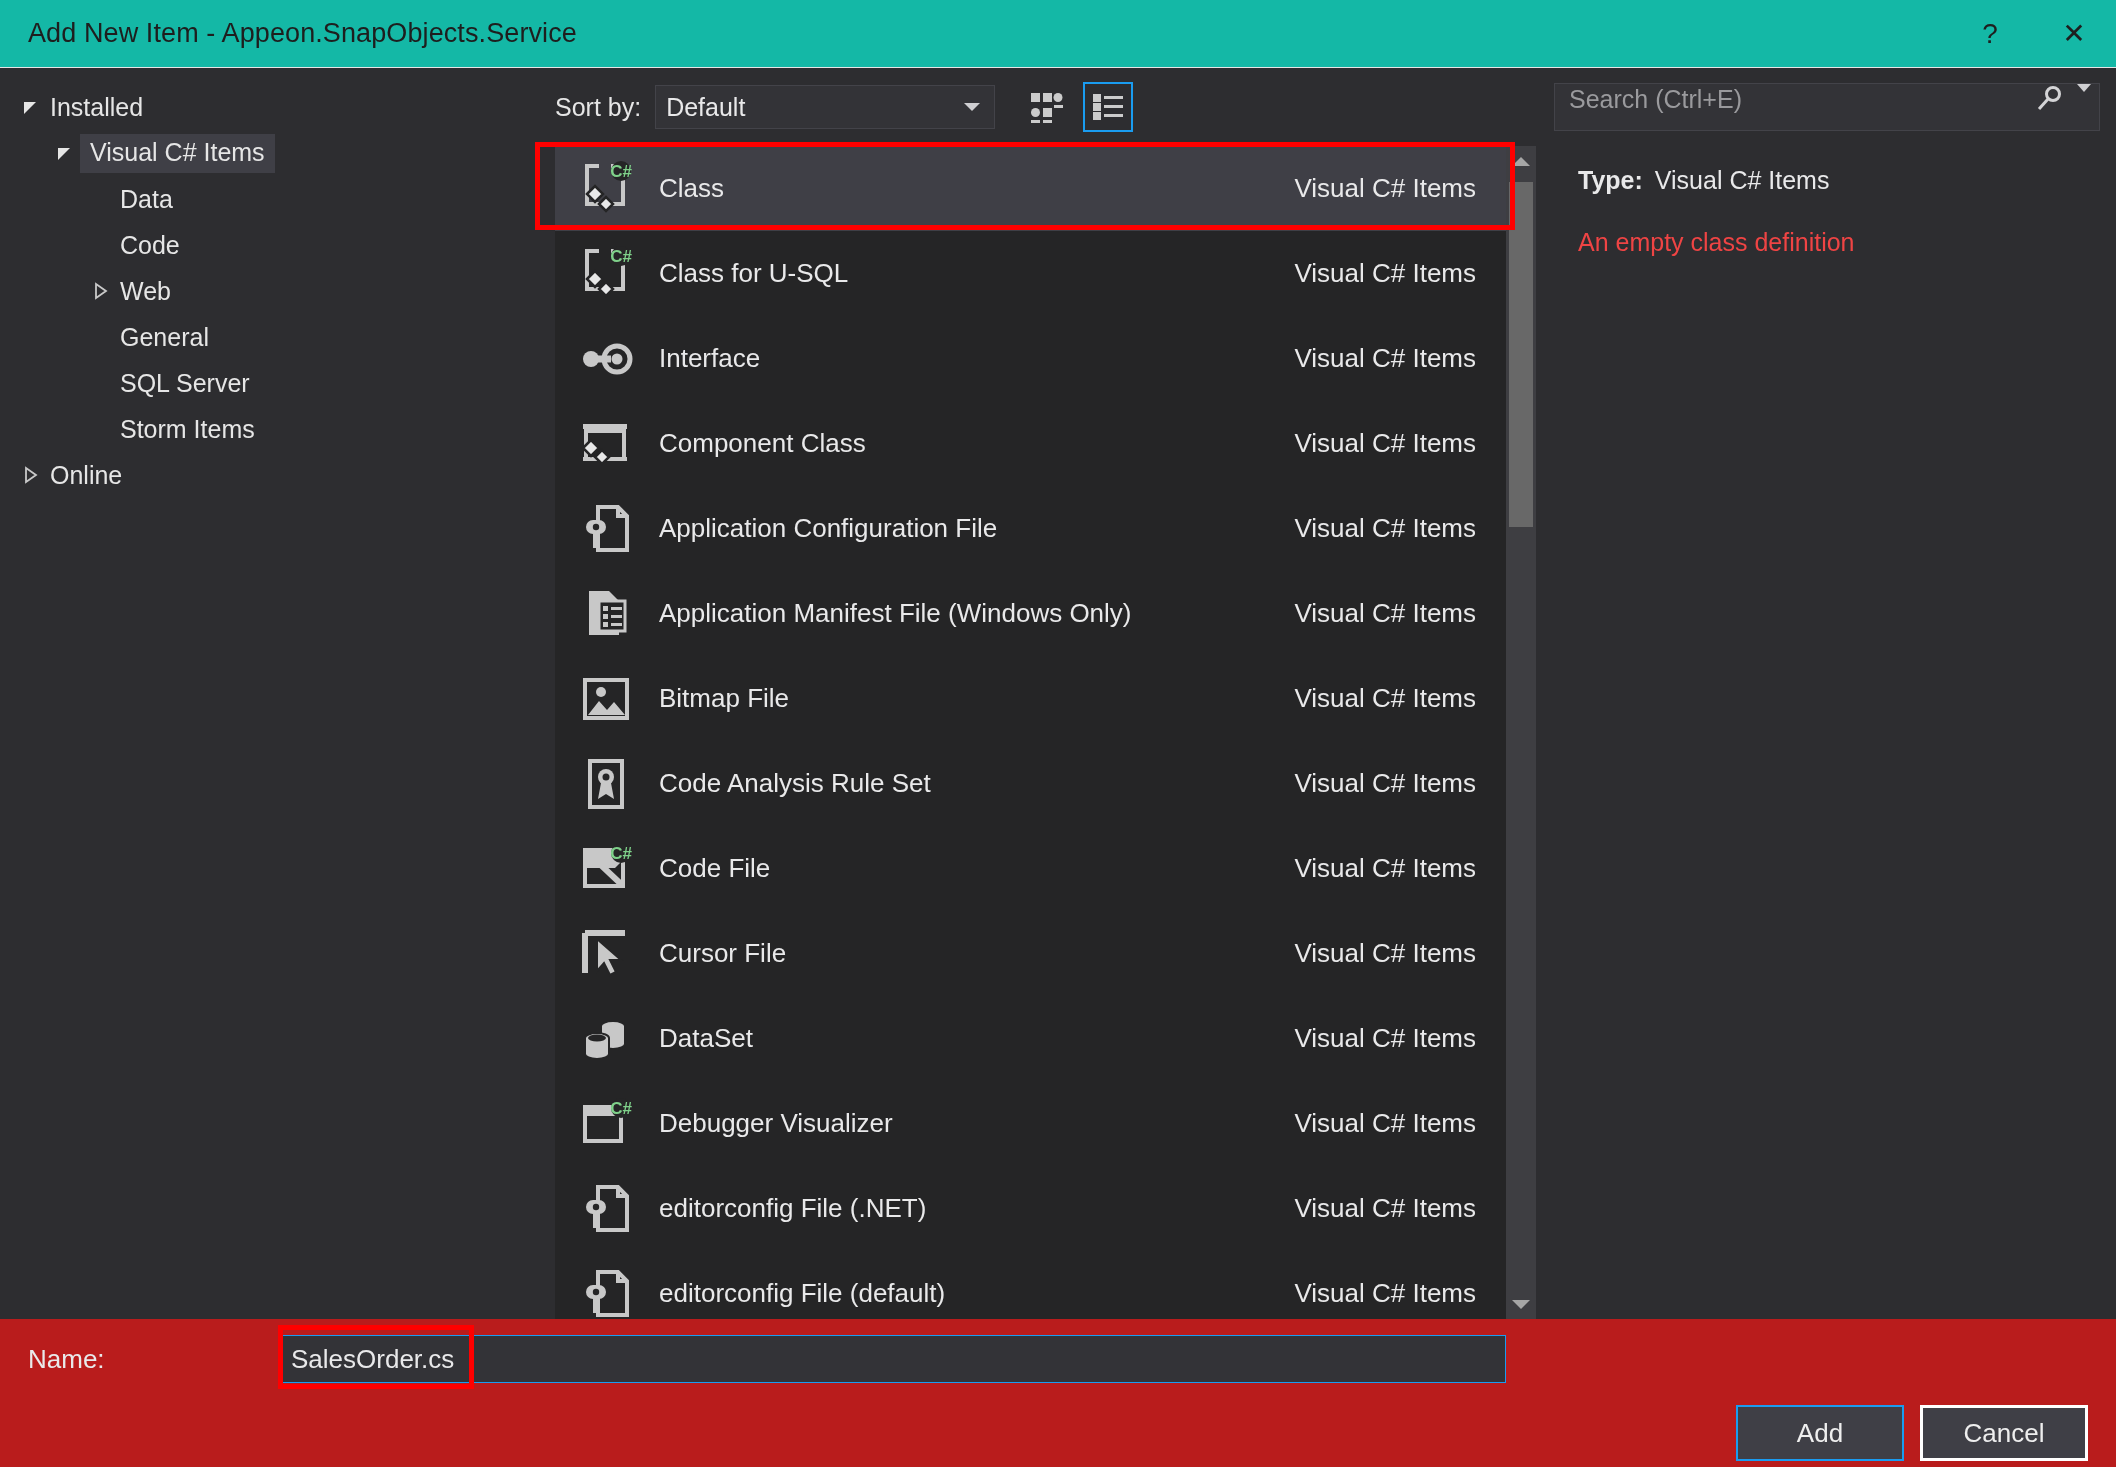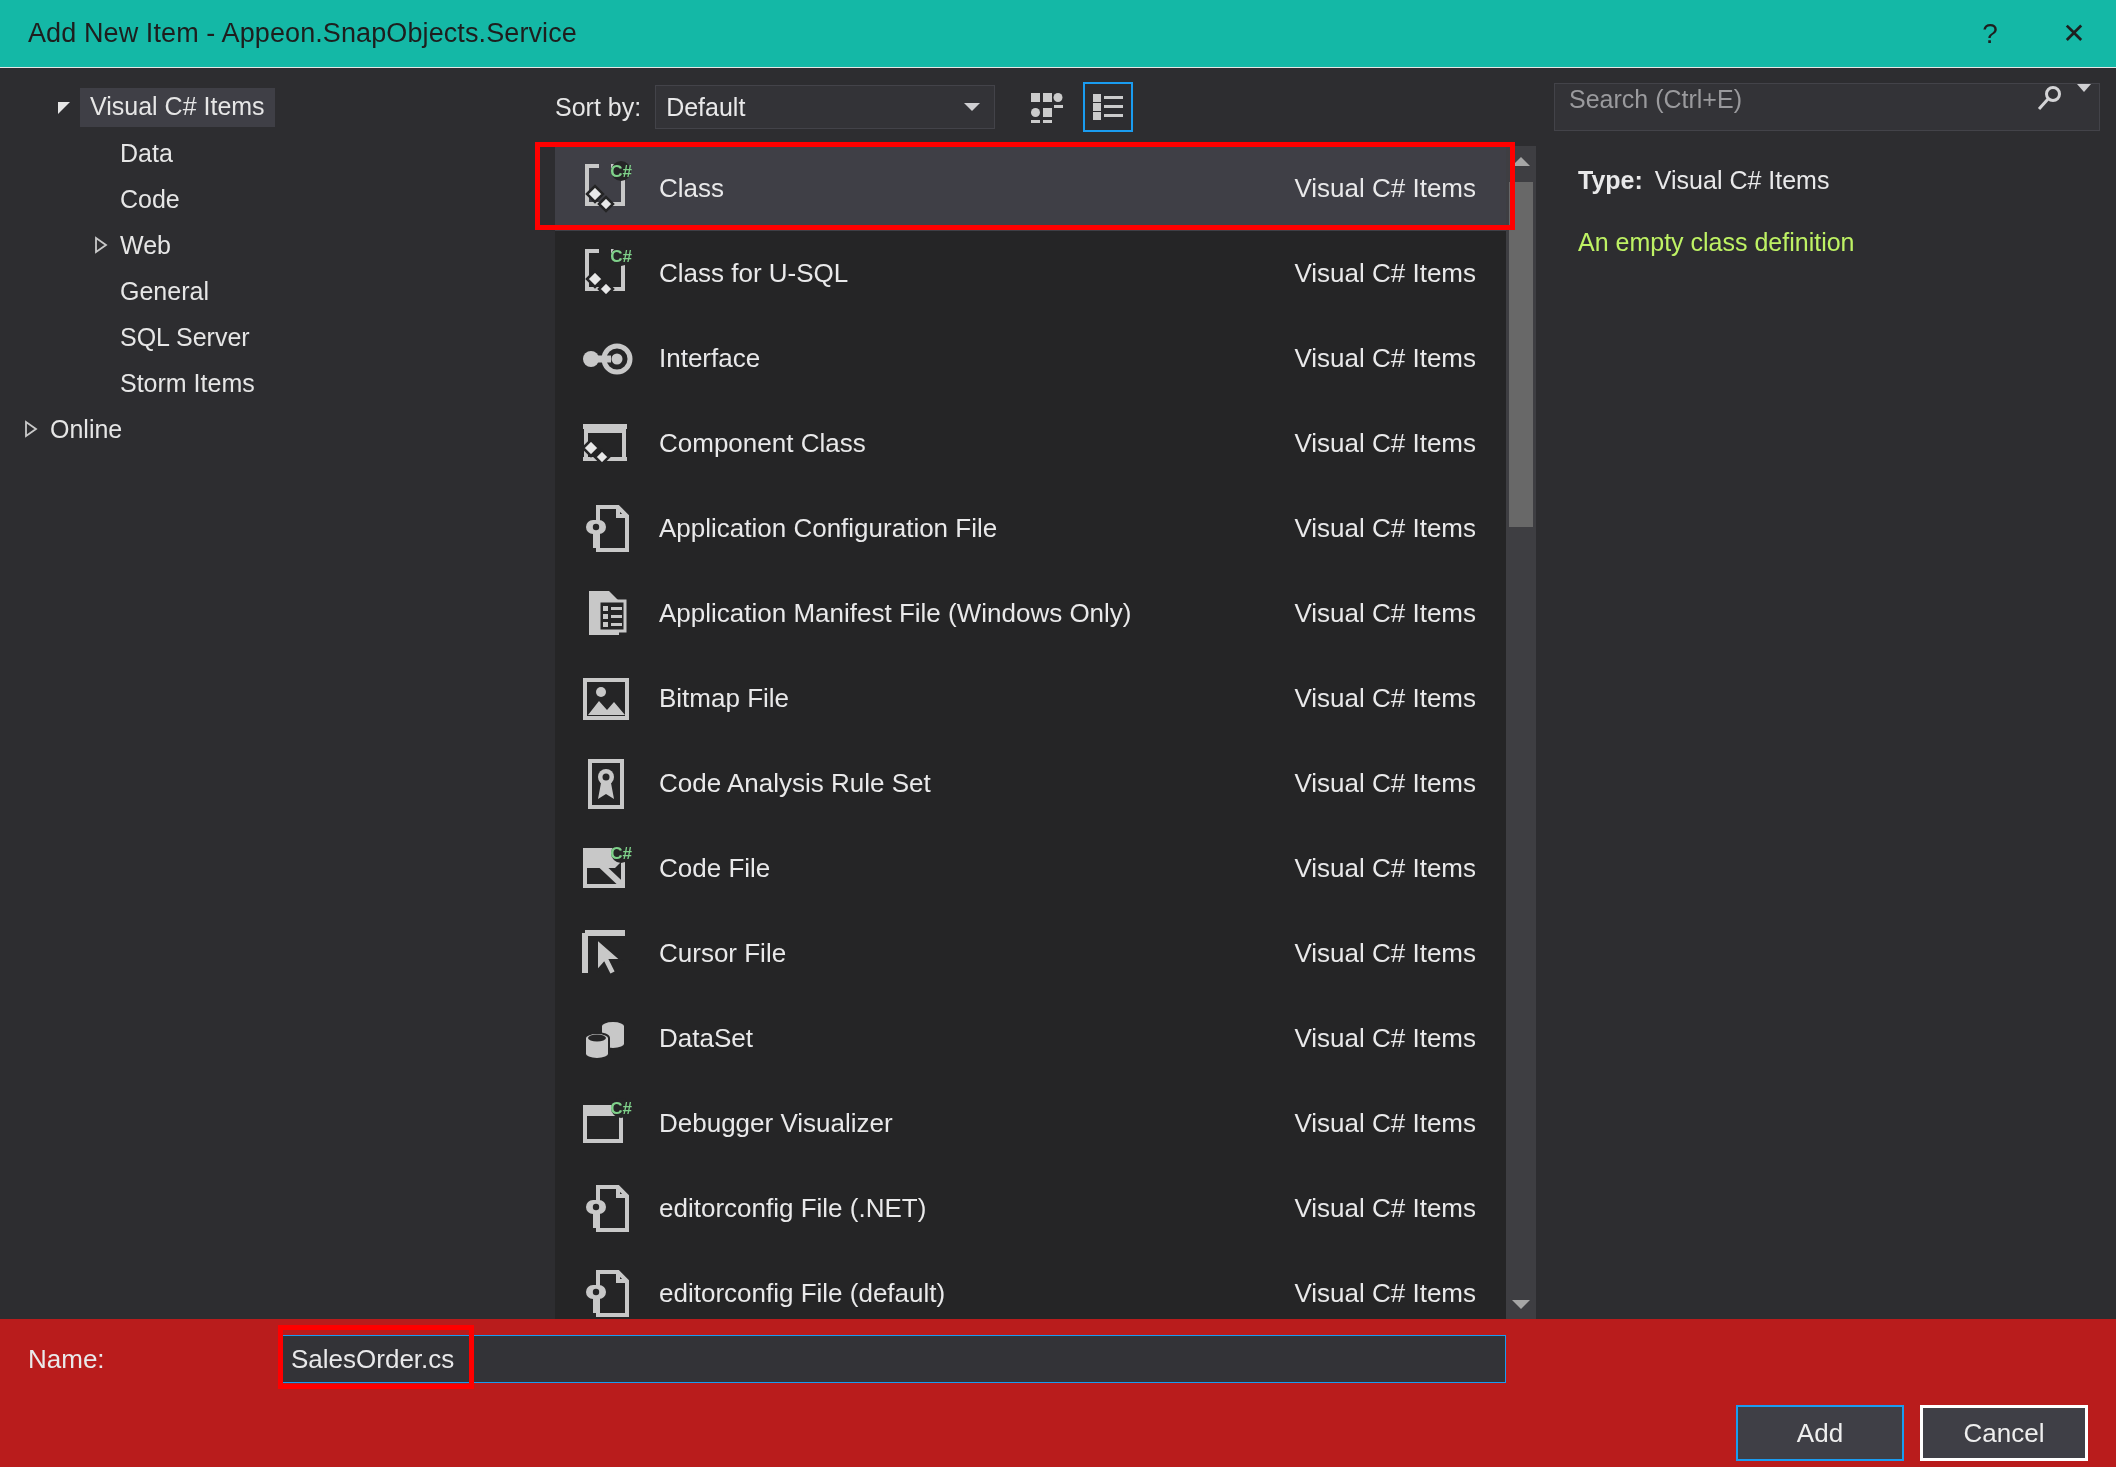--- a/index.html
+++ b/index.html
@@ -189,21 +189,21 @@
   }
   .search-input::placeholder { color: #9a9a9d; }
   .search-caret {
     width: 0; height: 0; margin-left: 12px; margin-right: 2px;
     border-left: 7px solid transparent; border-right: 7px solid transparent;
     border-top: 8px solid #cfcfd2;
   }
   .details { padding: 20px 8px 0 24px; }
   .detail-line { display: flex; font-size: 25px; color: #e9e9ea; margin-bottom: 30px; }
   .detail-key { font-weight: bold; margin-right: 12px; white-space: nowrap; }
-  .detail-desc { font-size: 25px; color: #bef264; line-height: 1.4; }
+  .detail-desc { font-size: 25px; color: #ef4444; line-height: 1.4; }
 
   
   .footer {
     height: 148px; min-height: 148px;
     background: #b91c1c;
     display: flex; flex-direction: column;
     padding: 0 28px;
   }
   .name-row { height: 80px; display: flex; align-items: center; }
   .name-label { color: #e9e9ea; font-size: 26px; width: 250px; }
@@ -251,20 +251,28 @@
       <span>?</span>
     </div>
     <div class="title-btn close">
       <span>✕</span>
     </div>
   </div>
 
   <div class="body">
 
     <div class="tree" id="tree">
+        <div class="tree-row lvl0">
+          <span class="tw">
+            <svg width="20" height="20" viewBox="0 0 20 20">
+              <path d="M4 5 L16 5 L4 17 Z" fill="#e6e6e6"></path>
+            </svg>
+          </span>
+          <span class="tree-label">Installed</span>
+        </div>
         <div class="tree-row lvl1 selected">
           <span class="tw">
             <svg width="20" height="20" viewBox="0 0 20 20">
               <path d="M4 5 L16 5 L4 17 Z" fill="#e6e6e6"></path>
             </svg>
           </span>
           <span class="tree-label">Visual C# Items</span>
         </div>
         <div class="tree-row lvl2">
           <span class="tw"></span>

